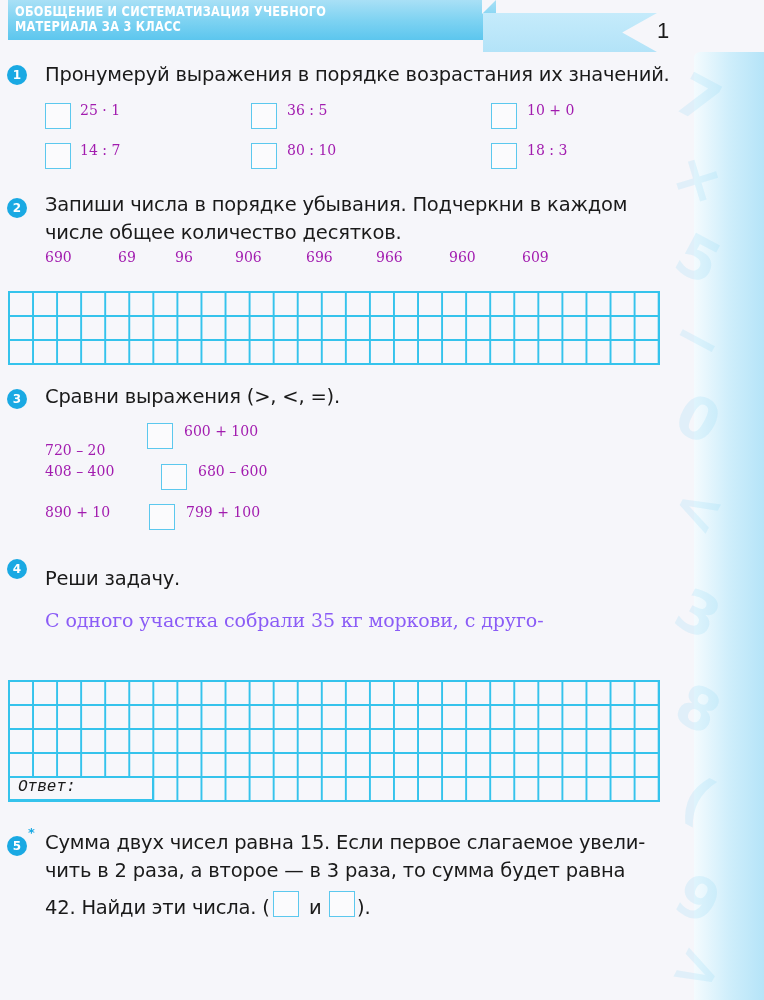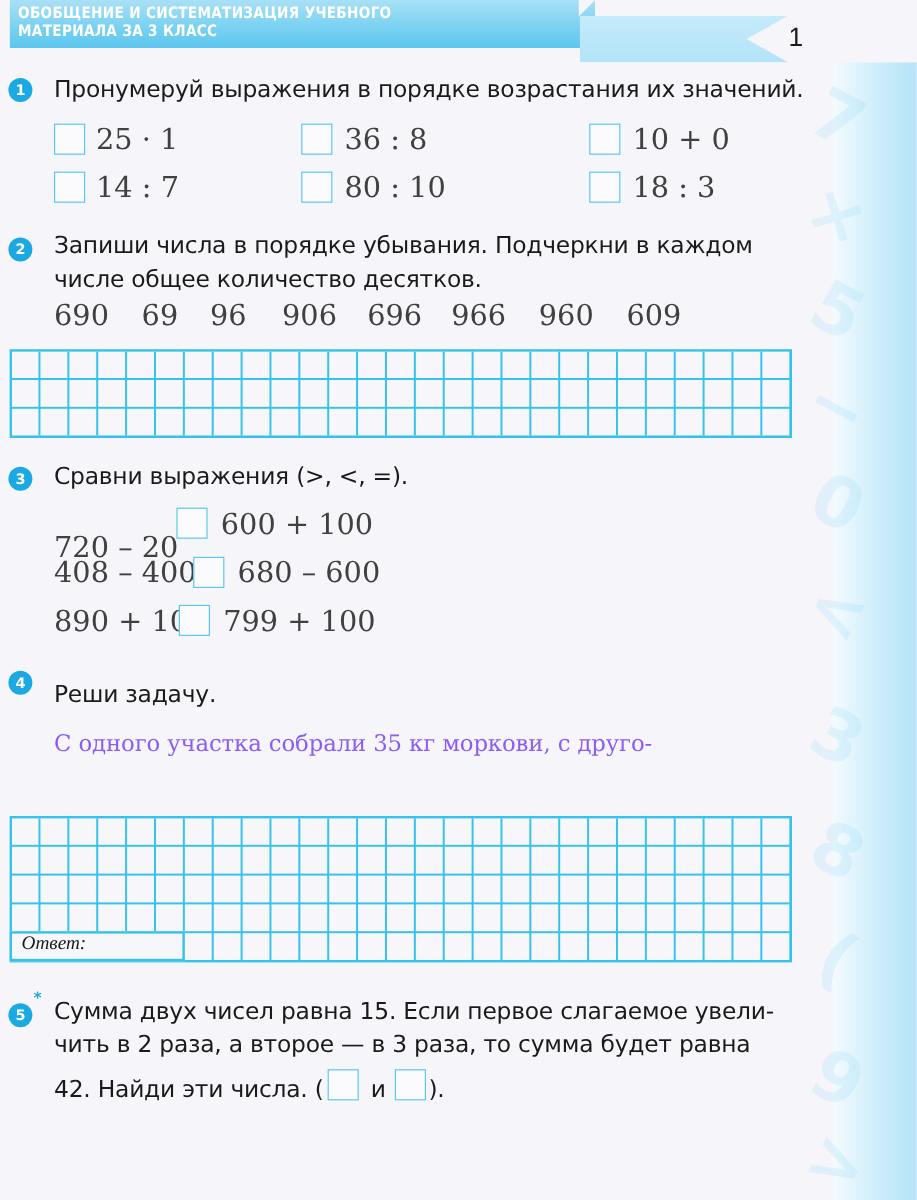--- a/index.html
+++ b/index.html
@@ -59,21 +59,21 @@
       display: flex; align-items: center; justify-content: center;
     }
     .star { position: absolute; font-size: 13px; color: #1aa9e3; font-weight: bold; }
     .instr {
       position: absolute; left: 45px;
       font-family: "DejaVu Sans", sans-serif; font-size: 19.5px; line-height: 29px;
       color: #1a1a1a; letter-spacing: -0.2px; white-space: nowrap;
     }
     .serif {
       position: absolute;
-      font-family: "DejaVu Serif", serif; font-size: 24px; color: #404040;
+      font-family: "DejaVu Serif", serif; font-size: 14px; color: #a21caf;
       white-space: nowrap;
     }
     .box {
       position: absolute; width: 26px; height: 26px;
       border: 1.5px solid #5cc8ee; background: #fbfbfd;
     }
     .grid {
       position: absolute; left: 8px;
       border: 2px solid #35c3ec;
       background-color: #f7f7fb;
@@ -82,21 +82,21 @@
         linear-gradient(to bottom, #35c3ec 2px, transparent 2px);
       background-size: 24.07px 24px;
       background-position: -2px -2px;
     }
     .answer-cell {
       position: absolute; left: 8px; top: 776px; width: 146px; height: 25px;
       background: #f7f7fb; border: 2px solid #35c3ec;
     }
     .answer-label {
       position: absolute; left: 18px; top: 778px;
-      font-family: Liberation Serif, serif; font-style: italic; font-size: 16px; color: #1a1a1a;
+      font-family: Liberation Mono, monospace; font-style: italic; font-size: 16px; color: #1a1a1a;
     }
     .problem {
       position: absolute; left: 45px; top: 583px; width: 615px;
       font-family: "DejaVu Serif", serif; font-size: 19px; line-height: 31px;
       color: #8b5cf6; text-align: justify; letter-spacing: -0.1px; margin-top: 22px;
     }
     .problem div { white-space: nowrap; }
   </style>
 </head>
 <body>
@@ -124,21 +124,21 @@
   <div>МАТЕРИАЛА ЗА 3 КЛАСС</div>
 </div>
 <div class="page-num">1</div>
 
 <div class="badge" style="left:7px;top:65px">1</div>
 <div class="instr" style="top:60px">Пронумеруй выражения в порядке возрастания их значений.</div>
 
 <div class="box" style="left:45px;top:103px"></div>
 <div class="serif" style="left:80px;top:102px">25 · 1</div>
 <div class="box" style="left:251px;top:103px"></div>
-<div class="serif" style="left:287px;top:102px">36 : 8</div>
+<div class="serif" style="left:287px;top:102px">36 : 5</div>
 <div class="box" style="left:491px;top:103px"></div>
 <div class="serif" style="left:527px;top:102px">10 + 0</div>
 
 <div class="box" style="left:45px;top:143px"></div>
 <div class="serif" style="left:80px;top:142px">14 : 7</div>
 <div class="box" style="left:251px;top:143px"></div>
 <div class="serif" style="left:287px;top:142px">80 : 10</div>
 <div class="box" style="left:491px;top:143px"></div>
 <div class="serif" style="left:527px;top:142px">18 : 3</div>
 

